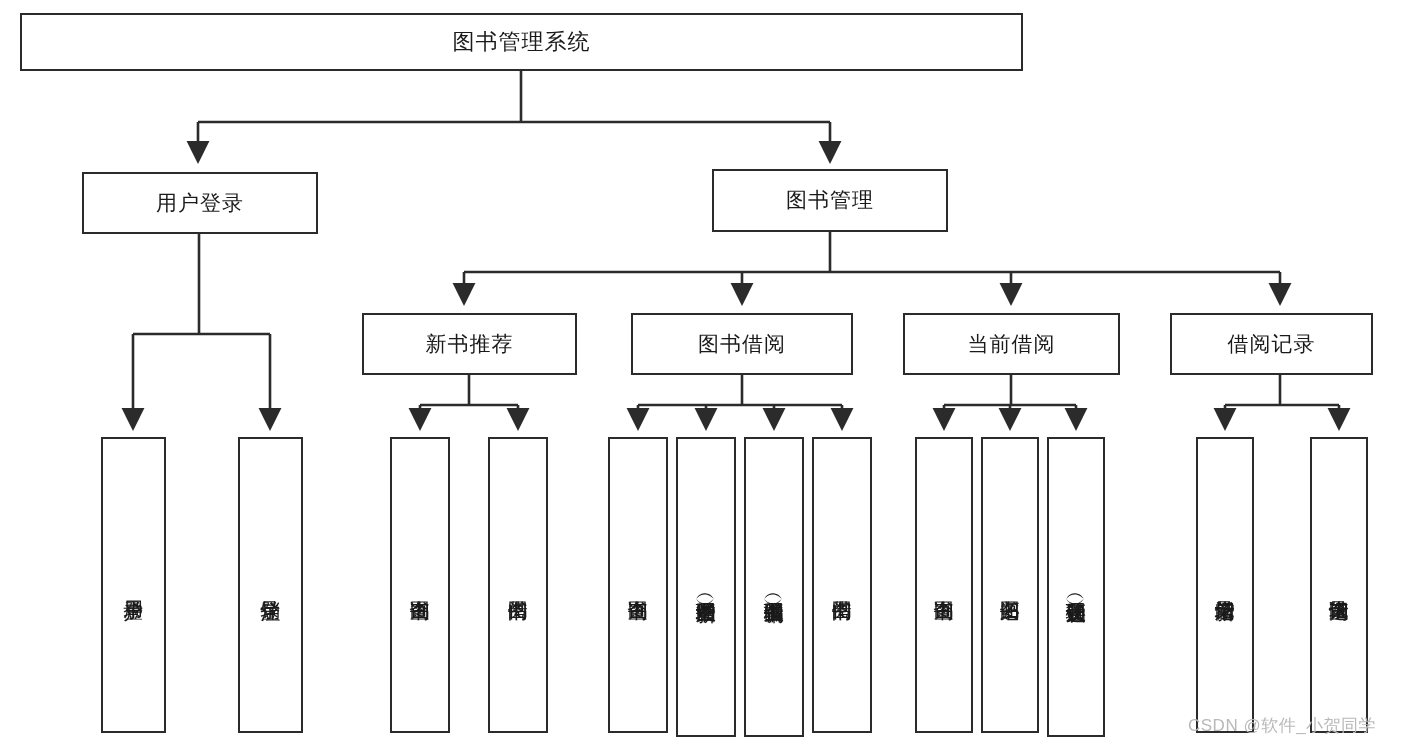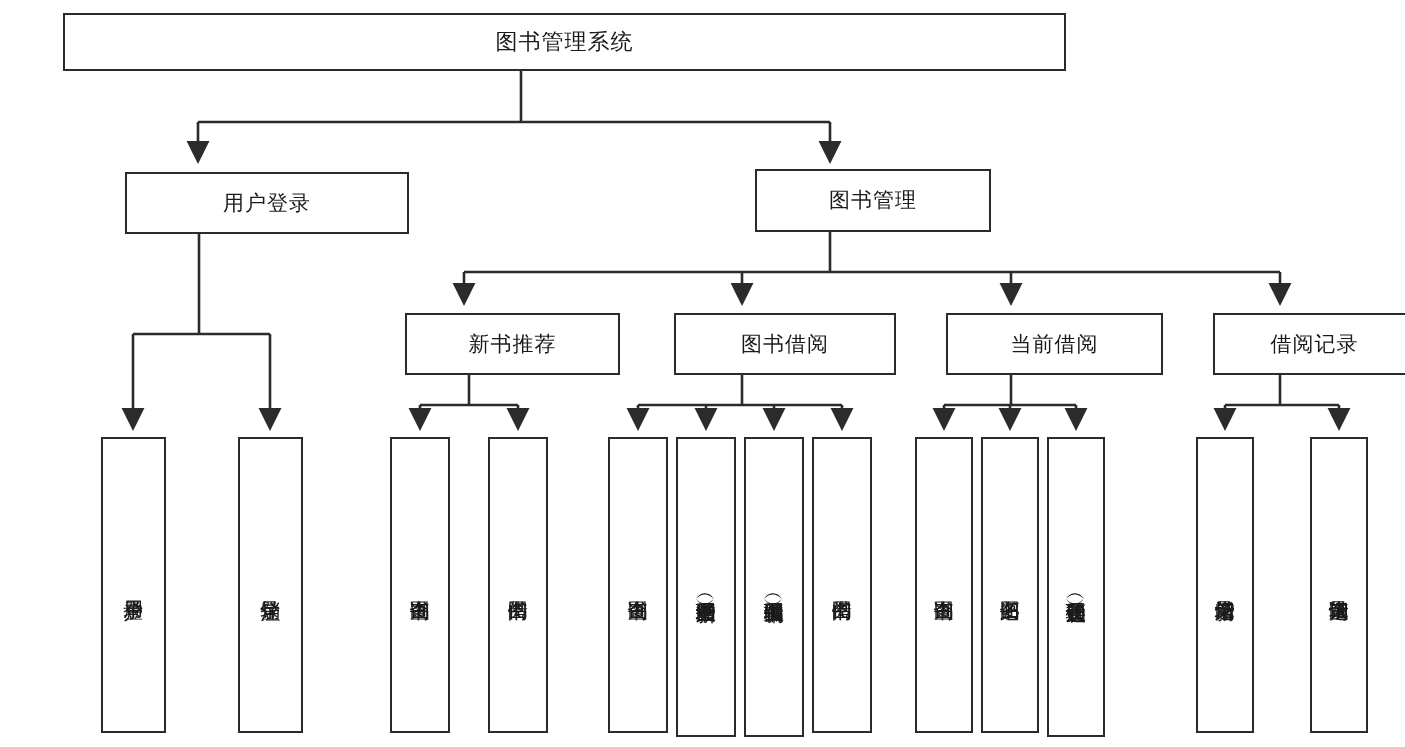--- a/index.html
+++ b/index.html
@@ -34,21 +34,20 @@
     display: flex;
     align-items: center;
     justify-content: center;
     color: #1a1a1a;
     text-align: center;
   }
   .node-h {
     font-size: 21px;
     line-height: 1.15;
     letter-spacing: 1px;
-    margin-left: 43px;
   }
   .node-root {
     font-size: 22px;
   }
   .node-v {
     font-size: 20px;
     line-height: 1.12;
     letter-spacing: 0px;
     writing-mode: vertical-rl;
     text-orientation: upright;
@@ -125,21 +124,21 @@
       <path d="M 1225 405 L 1339 405"></path>
       <path d="M 1225 405 L 1225 427" marker-end="url(#arrow)"></path>
       <path d="M 1339 405 L 1339 427" marker-end="url(#arrow)"></path>
     </g>
   </svg>
 
   <div class="node node-h node-root" style="left:20px; top:13px; width:1003px; height:58px;">
     <span>图书管理系统</span>
   </div>
 
-  <div class="node node-h" style="left:82px; top:172px; width:284px; height:62px;">
+  <div class="node node-h" style="left:82px; top:172px; width:236px; height:62px;">
     <span>用户登录</span>
   </div>
   <div class="node node-h" style="left:362px; top:313px; width:215px; height:62px;">
     <span>新书推荐</span>
   </div>
 
   <div class="node node-h" style="left:712px; top:169px; width:236px; height:63px;">
     <span>图书管理</span>
   </div>
   <div class="node node-h" style="left:903px; top:313px; width:217px; height:62px;">
@@ -189,14 +188,15 @@
     <span class="vtext">确认归还（管理员）</span>
   </div>
 
   <div class="node node-v" style="left:1196px; top:437px; width:58px; height:296px;">
     <span class="vtext">新增借阅记录</span>
   </div>
   <div class="node node-v" style="left:1310px; top:437px; width:58px; height:296px;">
     <span class="vtext">查询借阅记录</span>
   </div>
 
+  <div class="watermark">CSDN @软件_小贺同学</div>
 
 </div>
 
 </body></html>

